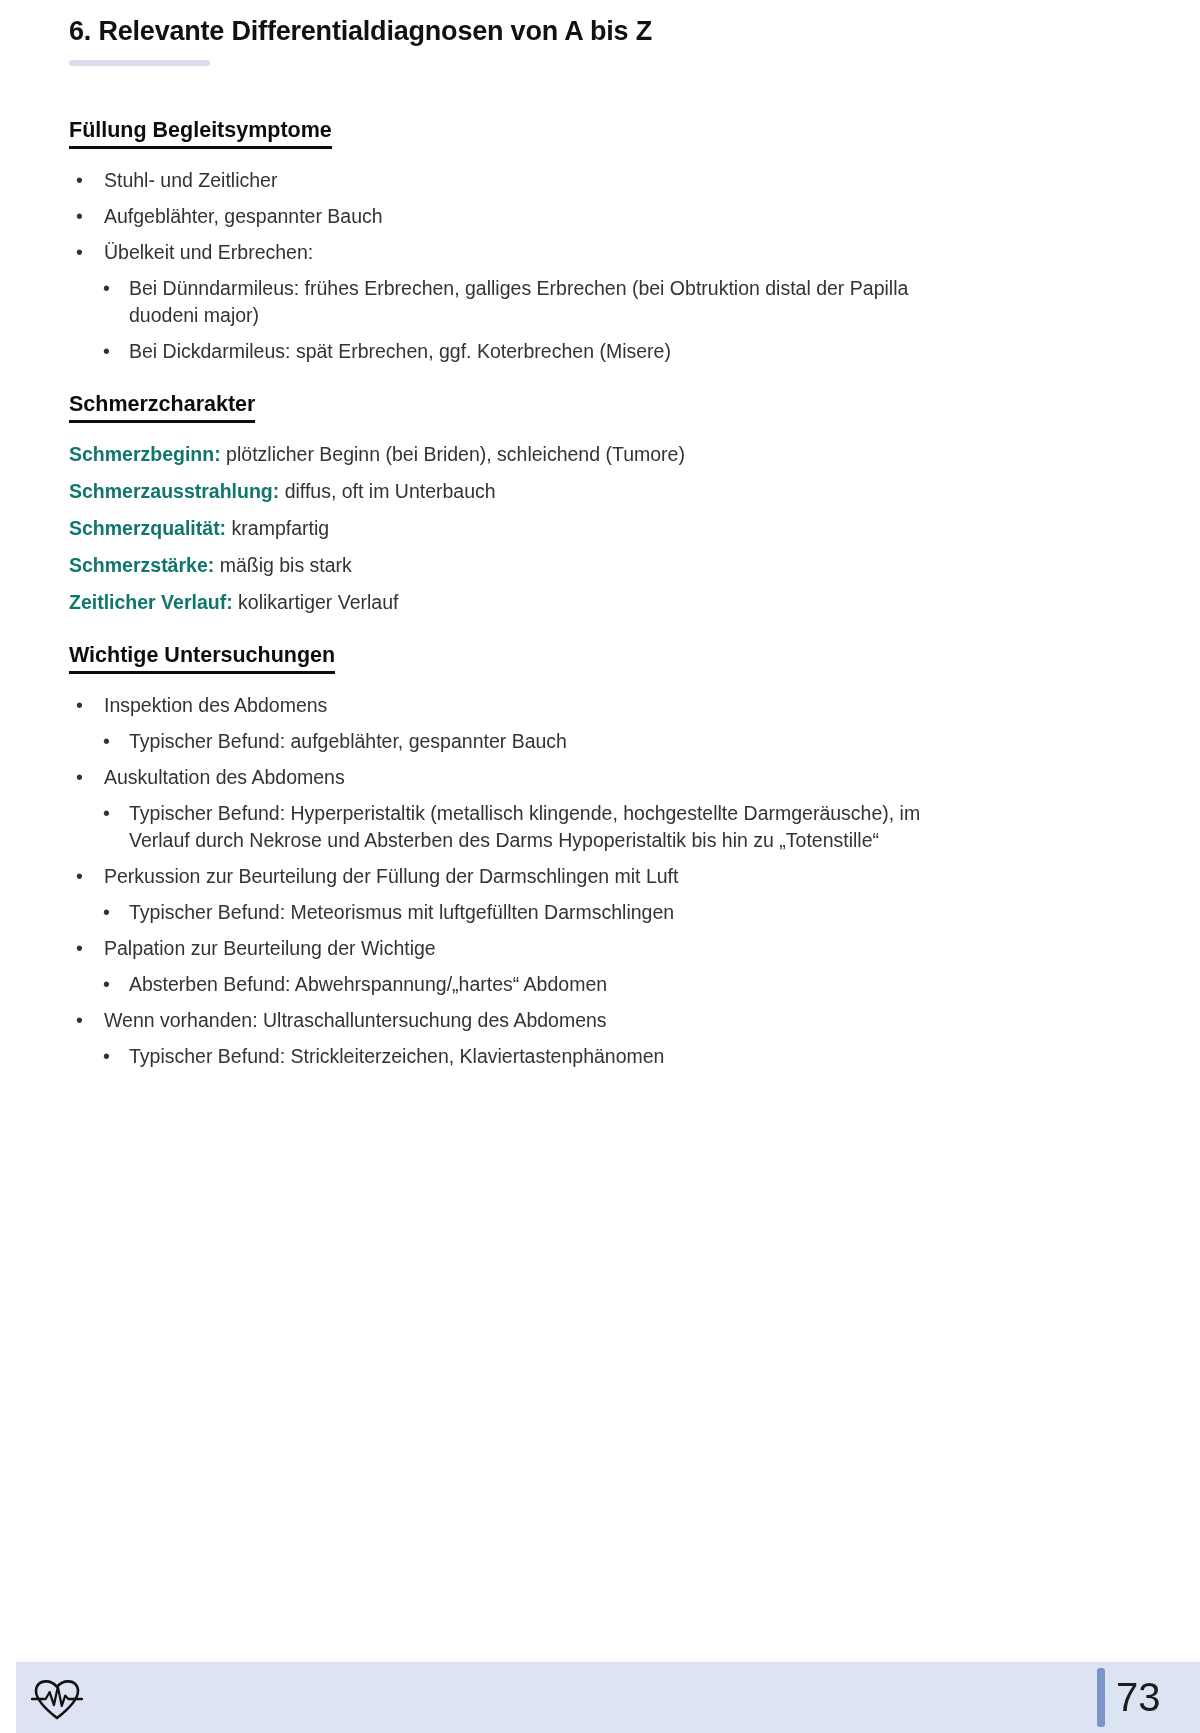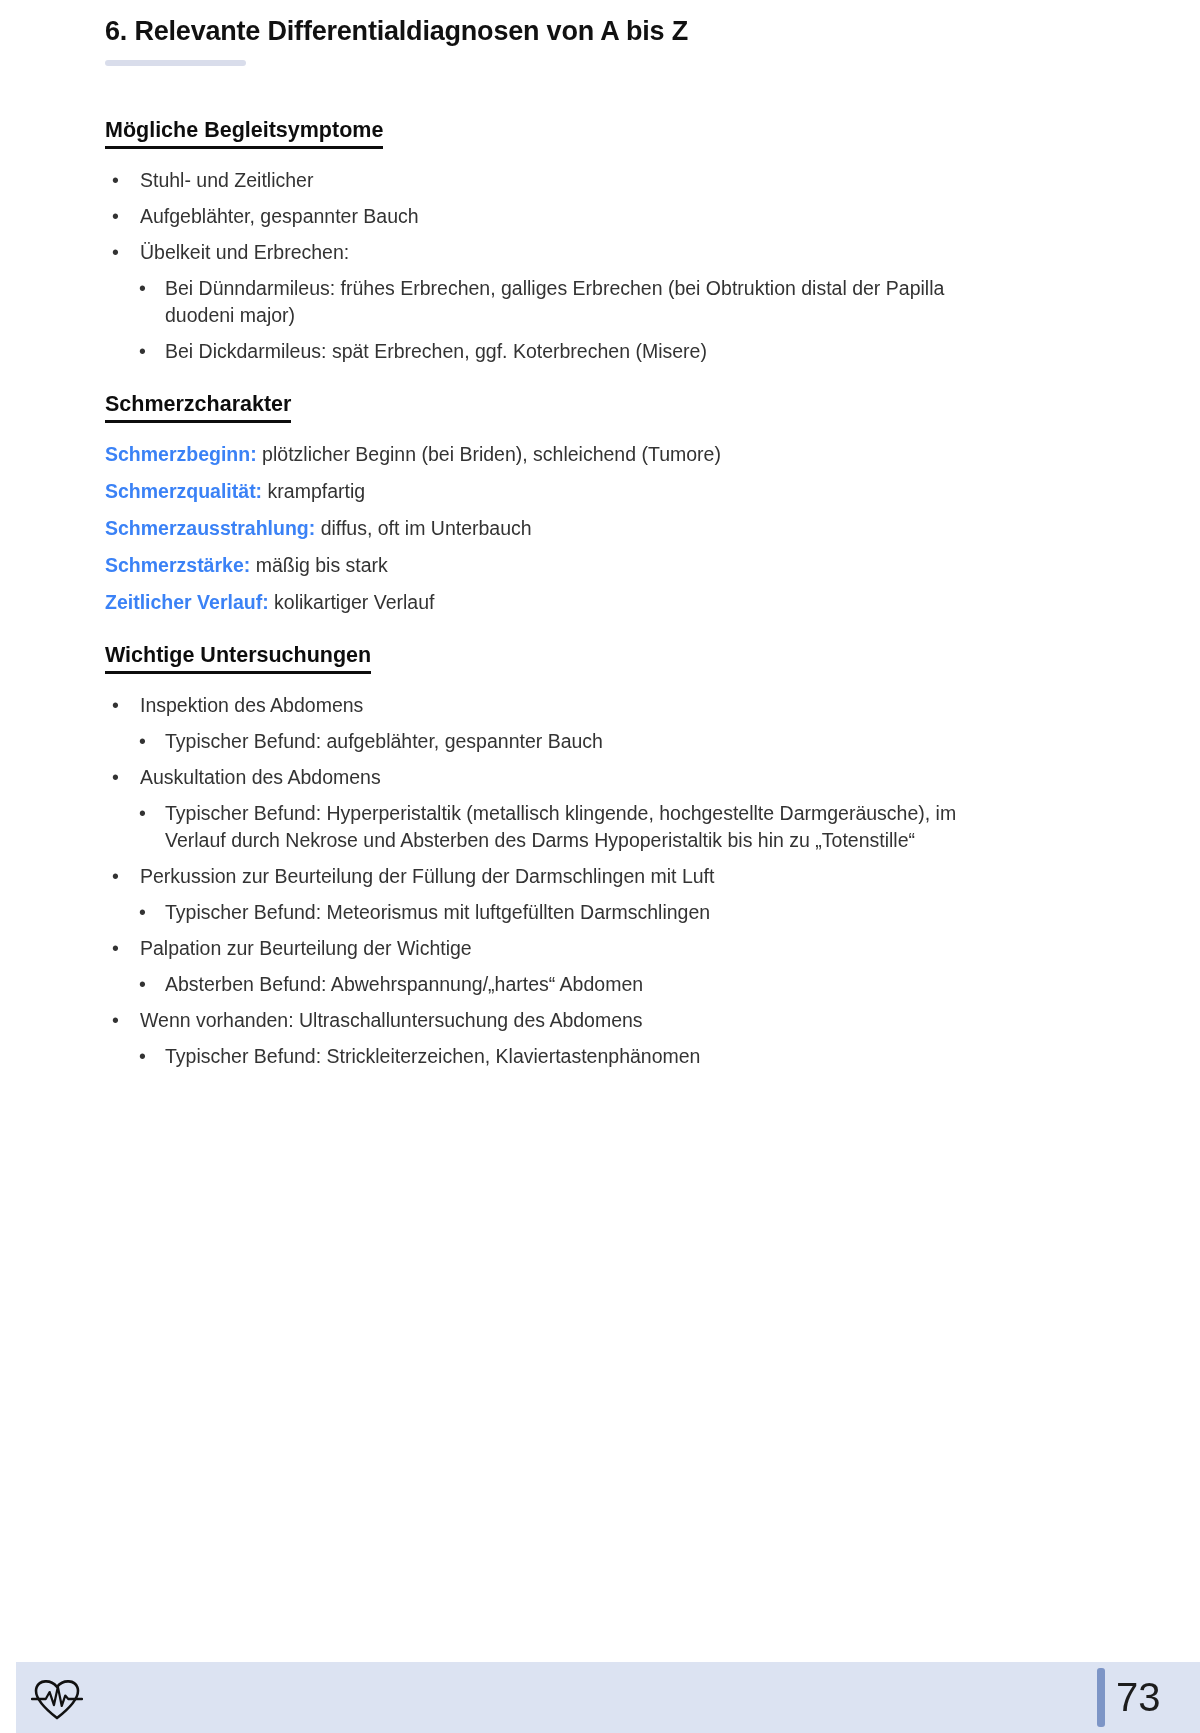--- a/index.html
+++ b/index.html
@@ -4,21 +4,21 @@
 <style>
   html,body{margin:0;padding:0;background:#ffffff;}
   .page{
     position:relative;
     width:1200px;height:1733px;
     background:#ffffff;
     font-family:"Liberation Sans", sans-serif;
     color:#2b2b2b;
     overflow:hidden;
   }
-  .content{padding:16px 110px 0 105px;}
+  .content{padding:16px 110px 0 69px;}
 
   h1.doc-title{
     margin:0;
     font-size:27px;
     font-weight:700;
     color:#111111;
     letter-spacing:-0.2px;
   }
   .title-accent{
     width:141px;height:6px;
@@ -41,21 +41,21 @@
   .sec-body{margin-top:18px;}
 
   .li{display:flex;margin:9px 0;line-height:27px;font-size:19.5px;color:#333333;}
   .li.lvl1 .marker{flex:0 0 28px;text-align:left;padding-left:7px;color:#333;}
   .li.lvl2{margin-left:28px;}
   .li.lvl2 .marker{flex:0 0 26px;text-align:left;padding-left:6px;color:#333;}
   .li .txt{max-width:880px;}
   .li.lvl2 .txt{max-width:808px;}
 
   .def{margin:10px 0;line-height:27px;font-size:19.5px;color:#333333;}
-  .def b{color:#3b82f6;font-weight:700;}
+  .def b{color:#0f766e;font-weight:700;}
 
   .footer{
     position:absolute;left:16px;bottom:0;
     width:1200px;height:71px;
     background:#dce3f2;
   }
   .footer .logo{
     position:absolute;left:15px;top:11px;
     width:52px;height:52px;
   }
@@ -75,21 +75,21 @@
 </head>
 <body>
 
 <div class="page">
   <div class="content">
 
     <h1 class="doc-title">6. Relevante Differentialdiagnosen von A bis Z</h1>
     <div class="title-accent"></div>
 
     <div class="sec first">
-      <h2 class="sec-heading">Mögliche Begleitsymptome</h2>
+      <h2 class="sec-heading">Füllung Begleitsymptome</h2>
       <div class="sec-body">
         <div class="li lvl1">
           <span class="marker">•</span>
           <span class="txt">Stuhl- und Zeitlicher</span>
         </div>
         <div class="li lvl1">
           <span class="marker">•</span>
           <span class="txt">Aufgeblähter, gespannter Bauch</span>
         </div>
         <div class="li lvl1">
@@ -107,24 +107,24 @@
       </div>
     </div>
 
     <div class="sec">
       <h2 class="sec-heading">Schmerzcharakter</h2>
       <div class="sec-body">
         <div class="def">
           <b>Schmerzbeginn:</b><span> plötzlicher Beginn (bei Briden), schleichend (Tumore)</span>
         </div>
         <div class="def">
-          <b>Schmerzqualität:</b><span> krampfartig</span>
+          <b>Schmerzausstrahlung:</b><span> diffus, oft im Unterbauch</span>
         </div>
         <div class="def">
-          <b>Schmerzausstrahlung:</b><span> diffus, oft im Unterbauch</span>
+          <b>Schmerzqualität:</b><span> krampfartig</span>
         </div>
         <div class="def">
           <b>Schmerzstärke:</b><span> mäßig bis stark</span>
         </div>
         <div class="def">
           <b>Zeitlicher Verlauf:</b><span> kolikartiger Verlauf</span>
         </div>
       </div>
     </div>
 

